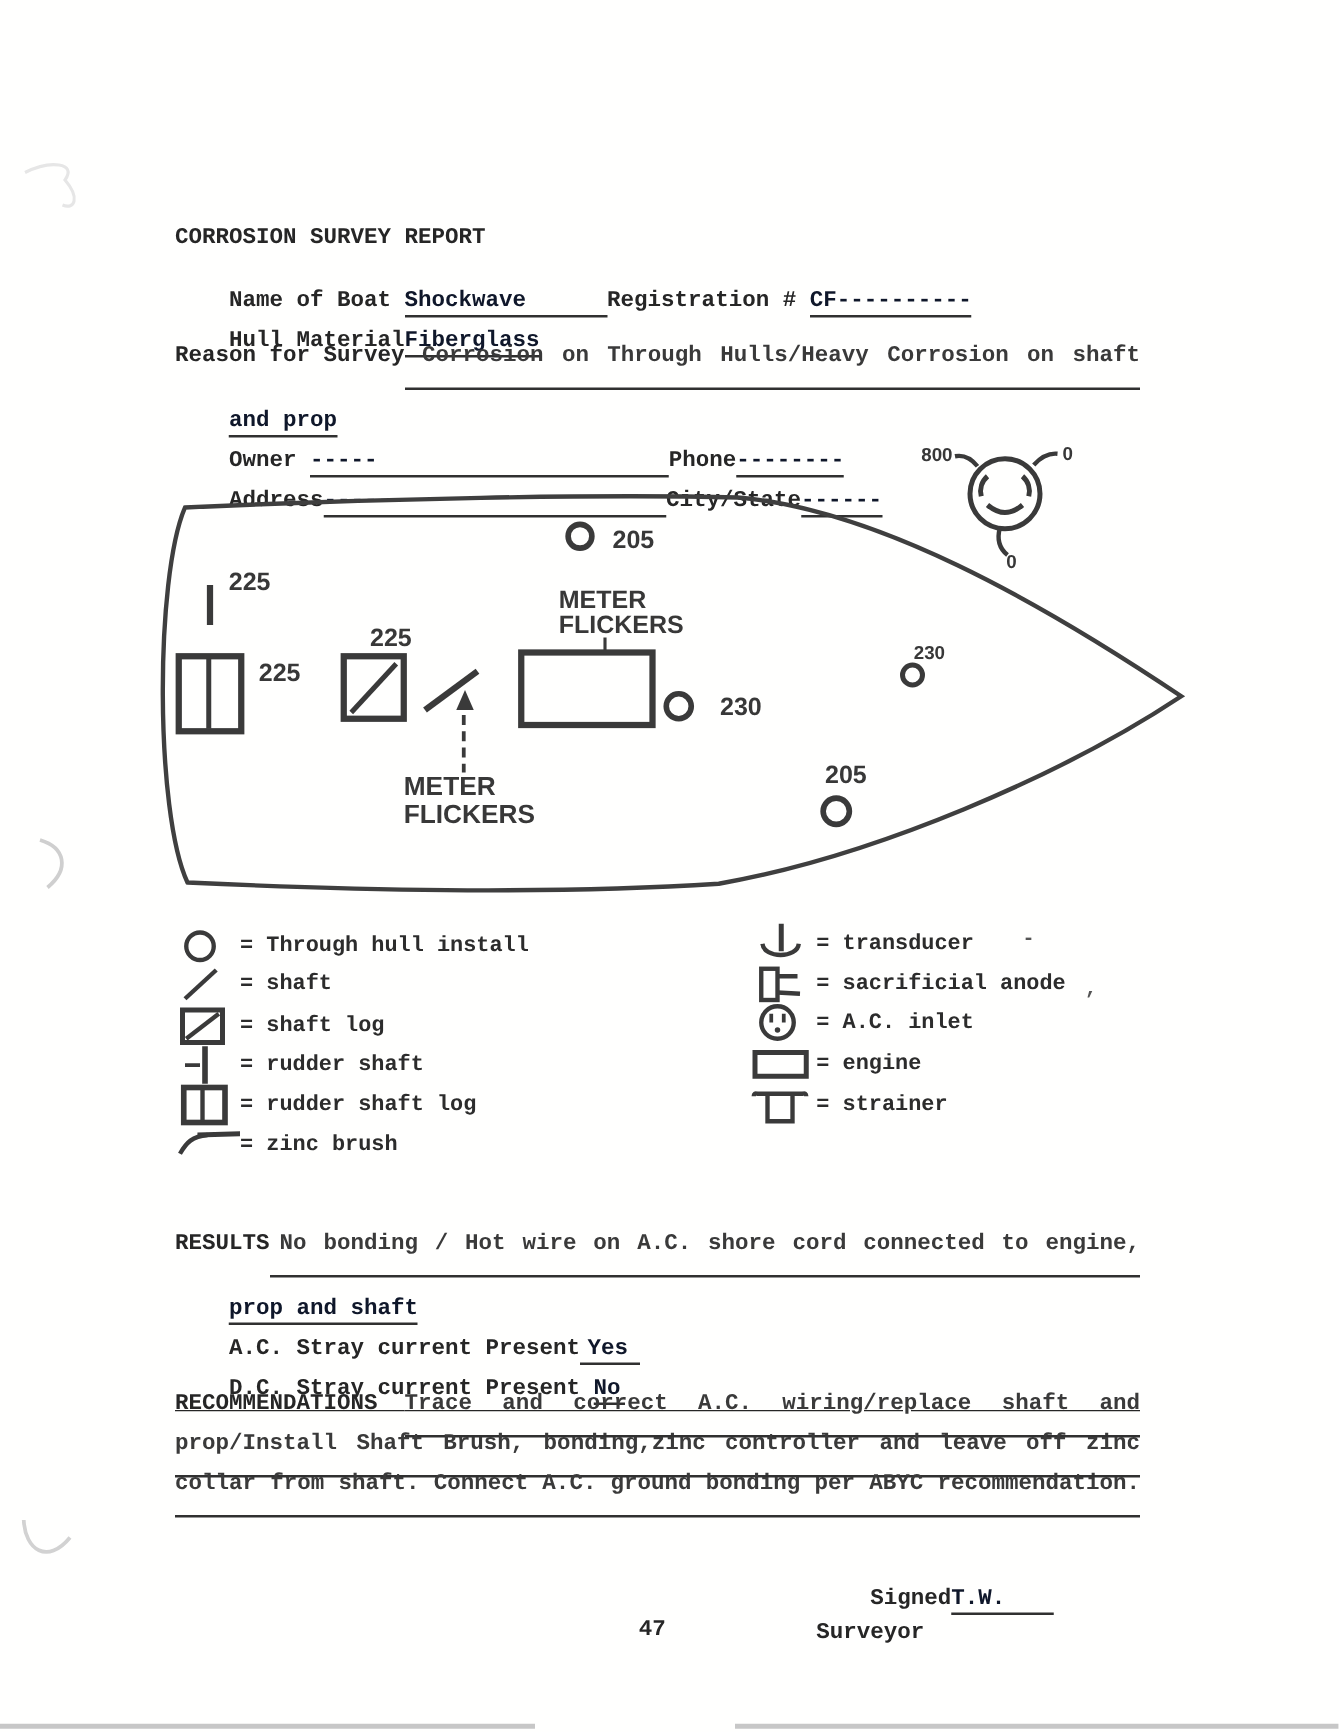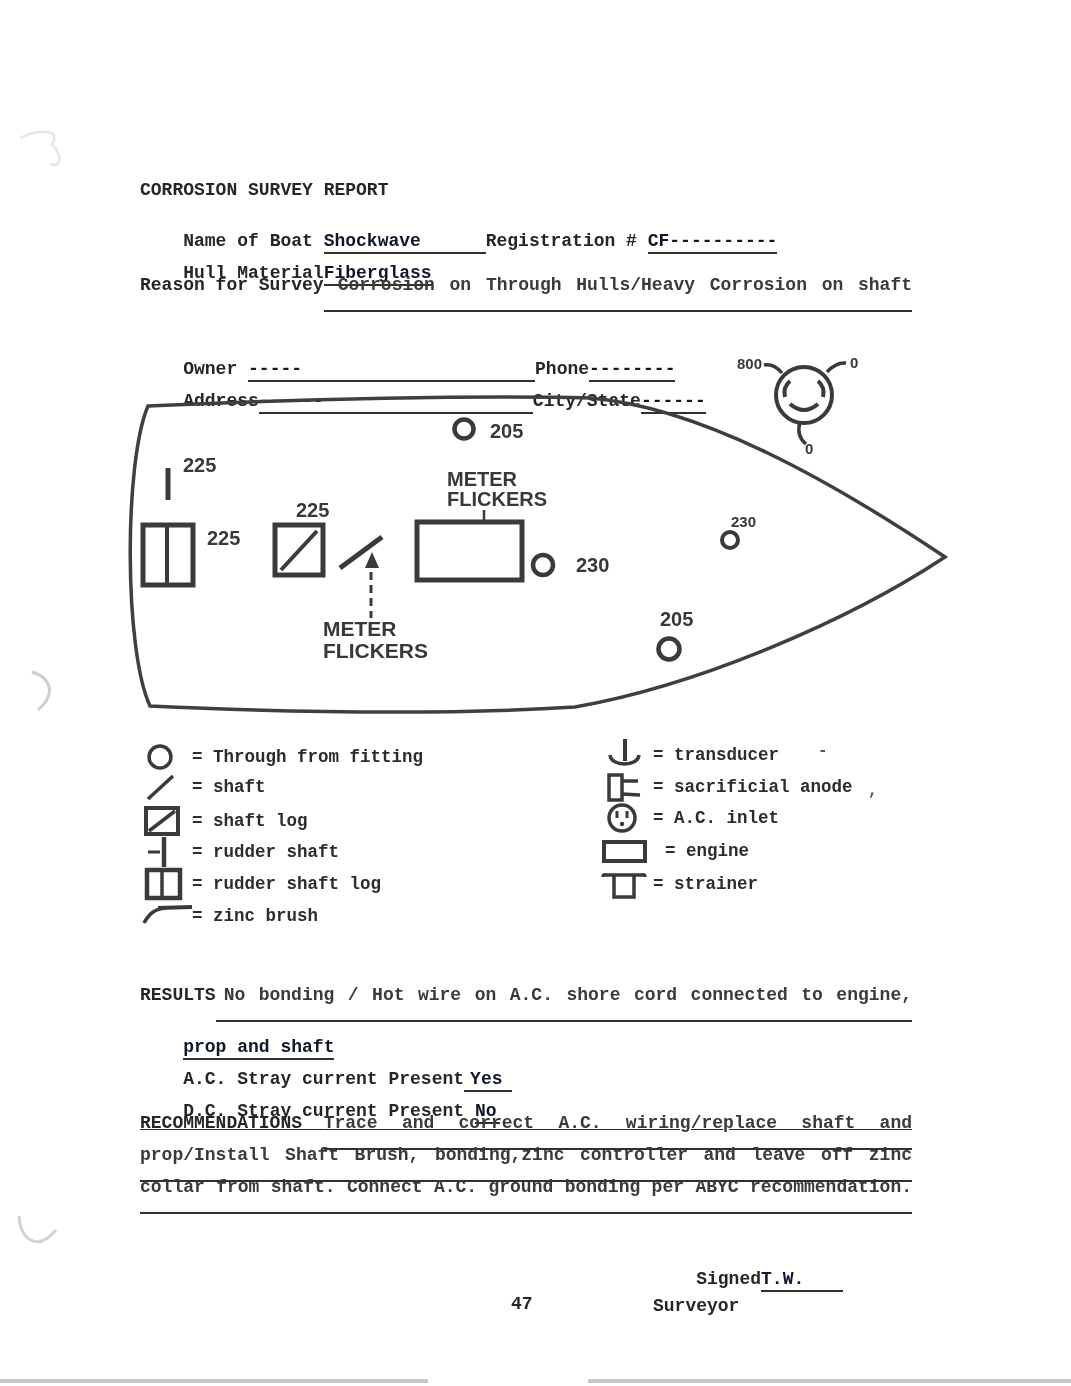--- a/index.html
+++ b/index.html
@@ -32,20 +32,23 @@
   </div>
 
   <div class="tline" style="left:140px;top:243px;">
     <span>Hull Material</span><span class="entry">Fiberglass</span>
   </div>
 
   <div class="tline jline" style="left:140px;top:275px;">
     <span class="jlabel">Reason for Survey</span><span class="jentry" style="padding-left:14px;">Corrosion on Through Hulls/Heavy Corrosion on shaft</span>
   </div>
 
+  <div class="tline" style="left:140px;top:307px;">
+    <span class="entry">and prop</span>
+  </div>
 
   <div class="tline" style="left:140px;top:339px;">
     <span>Owner </span><span class="entry fixw" style="width:287px;">-----</span><span>Phone</span><span class="entry">--------</span>
   </div>
 
   <div class="tline" style="left:140px;top:371px;">
     <span>Address</span><span class="entry fixw" style="width:274px;">------</span><span>City/State</span><span class="entry">------</span>
   </div>
 
   <svg style="position:absolute;left:0;top:340px;" width="1071" height="392" viewBox="0 0 1071 392">
@@ -100,21 +103,21 @@
 
     <path d="M 32 332 C 52 338 56 355 38 370" fill="none" stroke="#cfcfcf" stroke-width="3"></path>
   </svg>
 
   <div class="legend-row" style="left:140px;top:740px;">
     <span class="legend-sym">
         <svg width="44" height="34">
       <circle cx="20" cy="17" r="11" fill="none" stroke="#3a3a3a" stroke-width="3.5"></circle>
         </svg>
       </span>
-    <span class="legend-txt">= Through from fitting</span>
+    <span class="legend-txt">= Through hull install</span>
   </div>
   <div class="legend-row" style="left:140px;top:770px;">
     <span class="legend-sym">
         <svg width="44" height="34">
       <line x1="8" y1="29" x2="33" y2="6" stroke="#3a3a3a" stroke-width="3.5"></line>
         </svg>
       </span>
     <span class="legend-txt">= shaft</span>
   </div>
   <div class="legend-row" style="left:140px;top:804px;">
@@ -177,21 +180,21 @@
     <span class="legend-sym" style="width:53px;">
         <svg width="44" height="34">
       <circle cx="22" cy="17" r="13" fill="none" stroke="#3a3a3a" stroke-width="3.5"></circle>
       <line x1="17" y1="10" x2="17" y2="17" stroke="#3a3a3a" stroke-width="3"></line>
       <line x1="27" y1="10" x2="27" y2="17" stroke="#3a3a3a" stroke-width="3"></line>
       <circle cx="22" cy="23" r="2.2" fill="#3a3a3a"></circle>
         </svg>
       </span>
     <span class="legend-txt">= A.C. inlet</span>
   </div>
-  <div class="legend-row" style="left:600px;top:834px;gap:12px;">
+  <div class="legend-row" style="left:600px;top:834px;">
     <span class="legend-sym" style="width:53px;">
         <svg width="48" height="34">
       <rect x="4" y="8" width="41" height="19" fill="none" stroke="#3a3a3a" stroke-width="4"></rect>
         </svg>
       </span>
     <span class="legend-txt">= engine</span>
   </div>
   <div class="legend-row" style="left:600px;top:867px;">
     <span class="legend-sym" style="width:53px;">
         <svg width="48" height="36">

